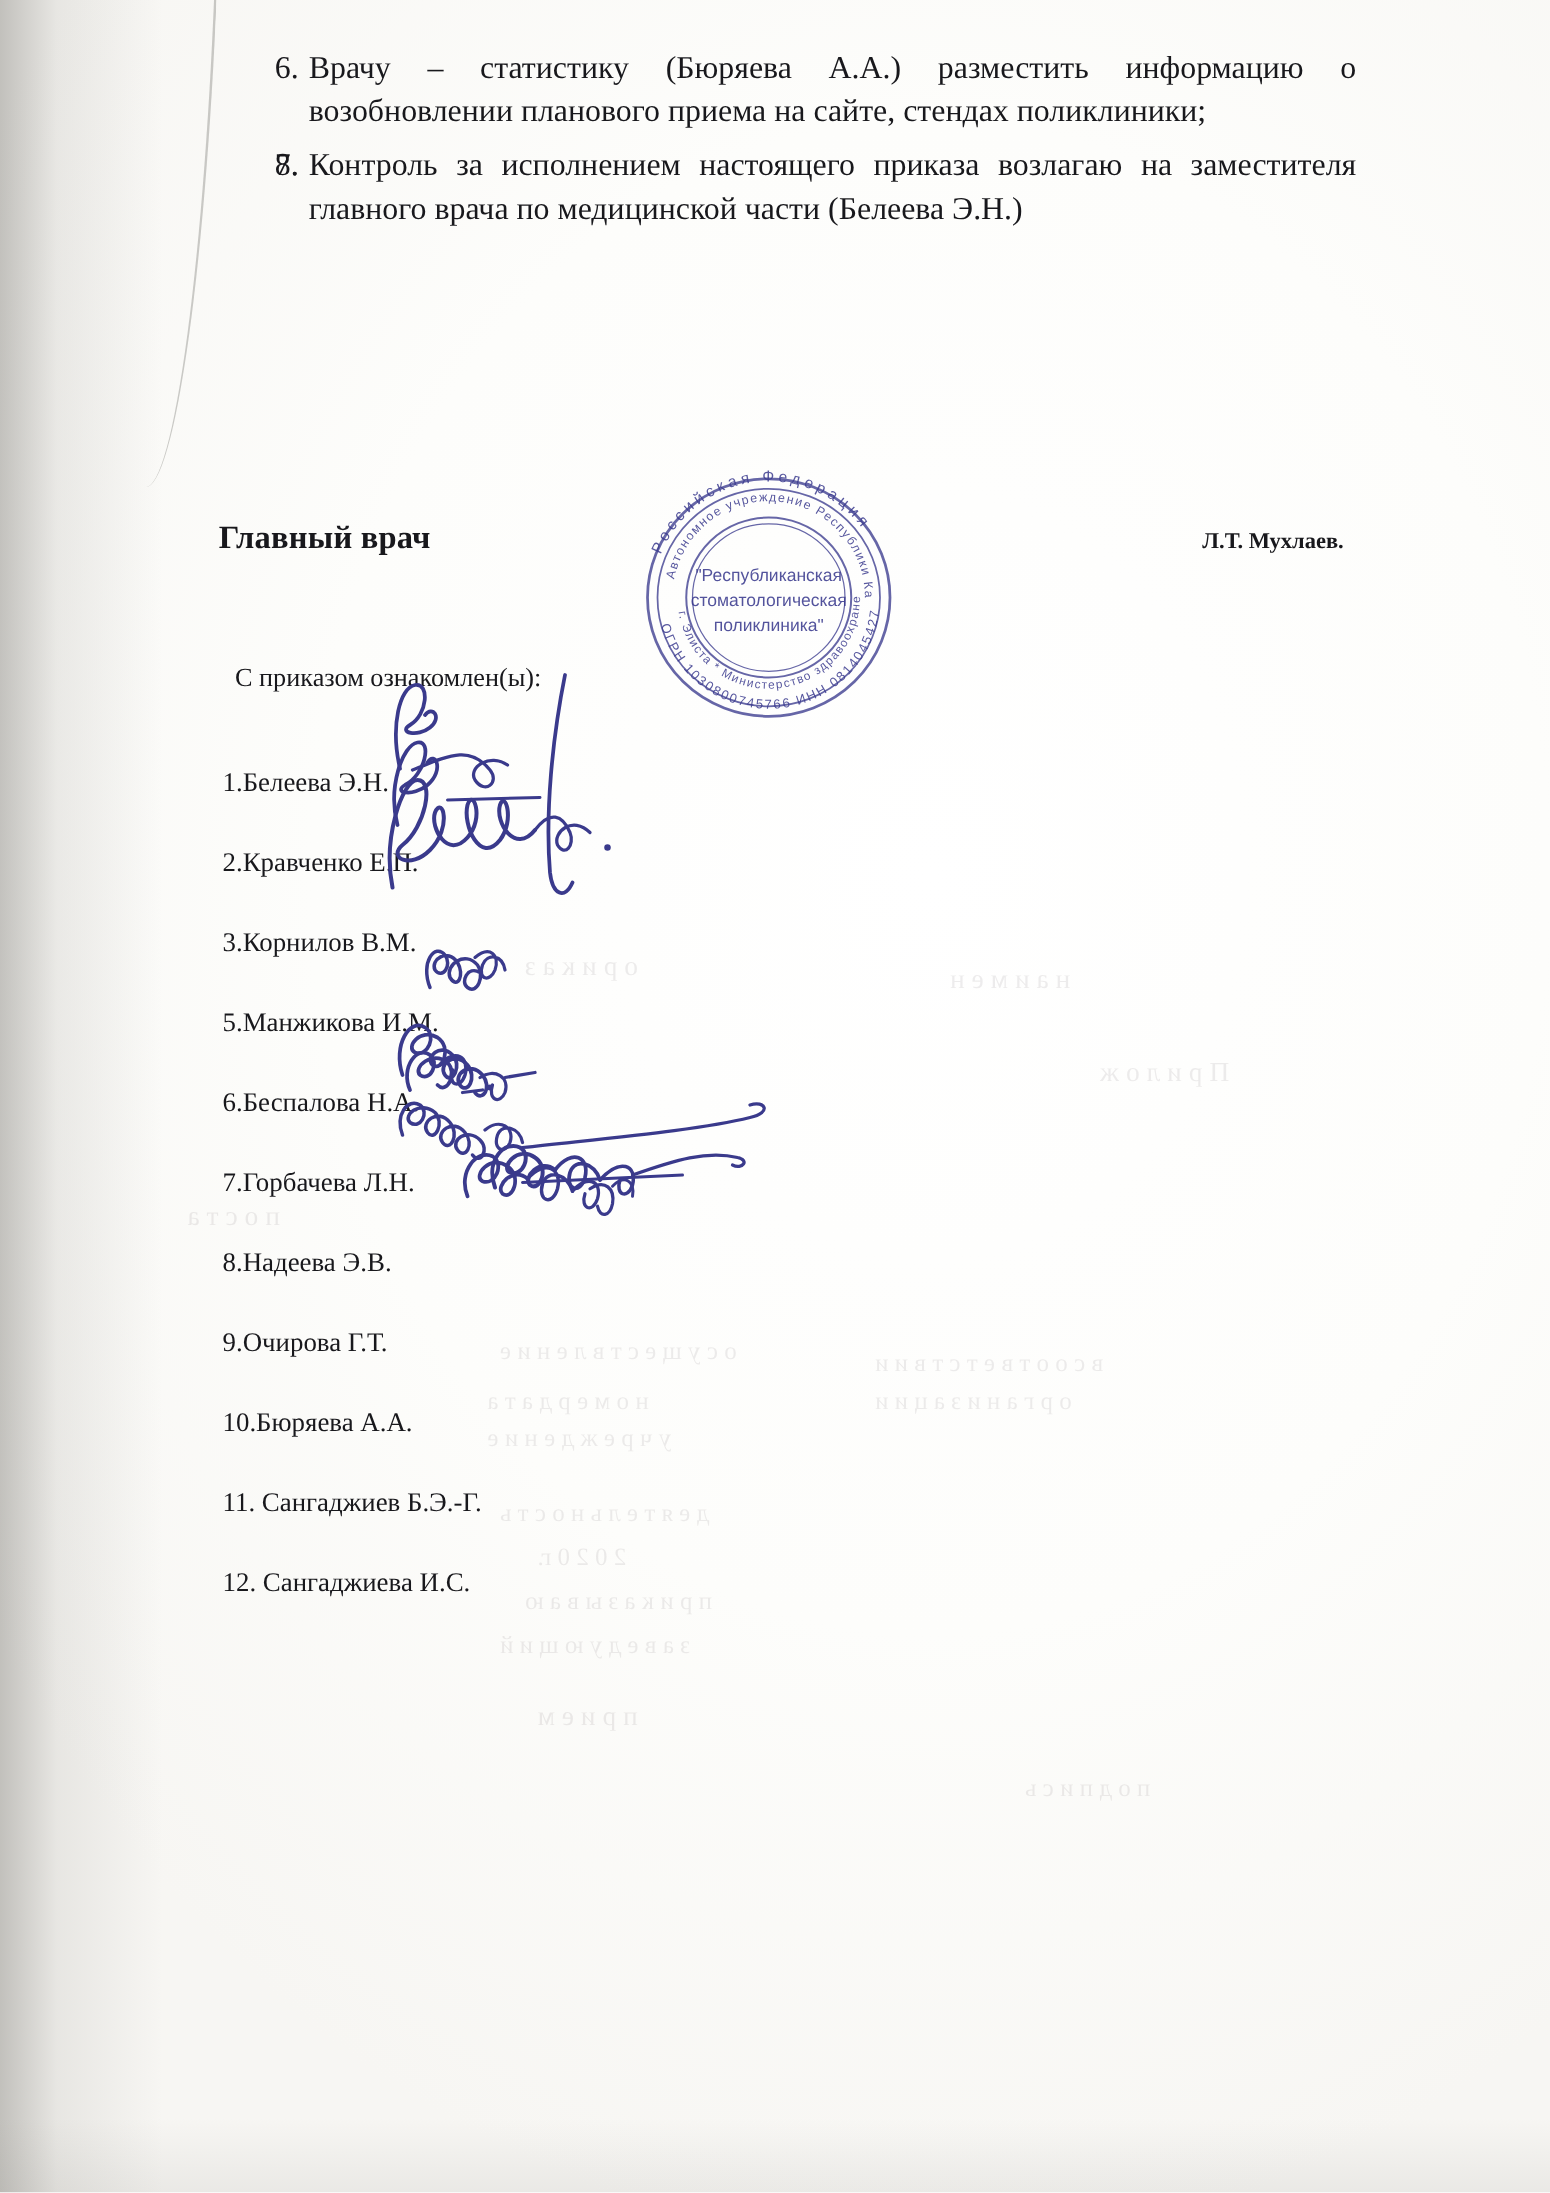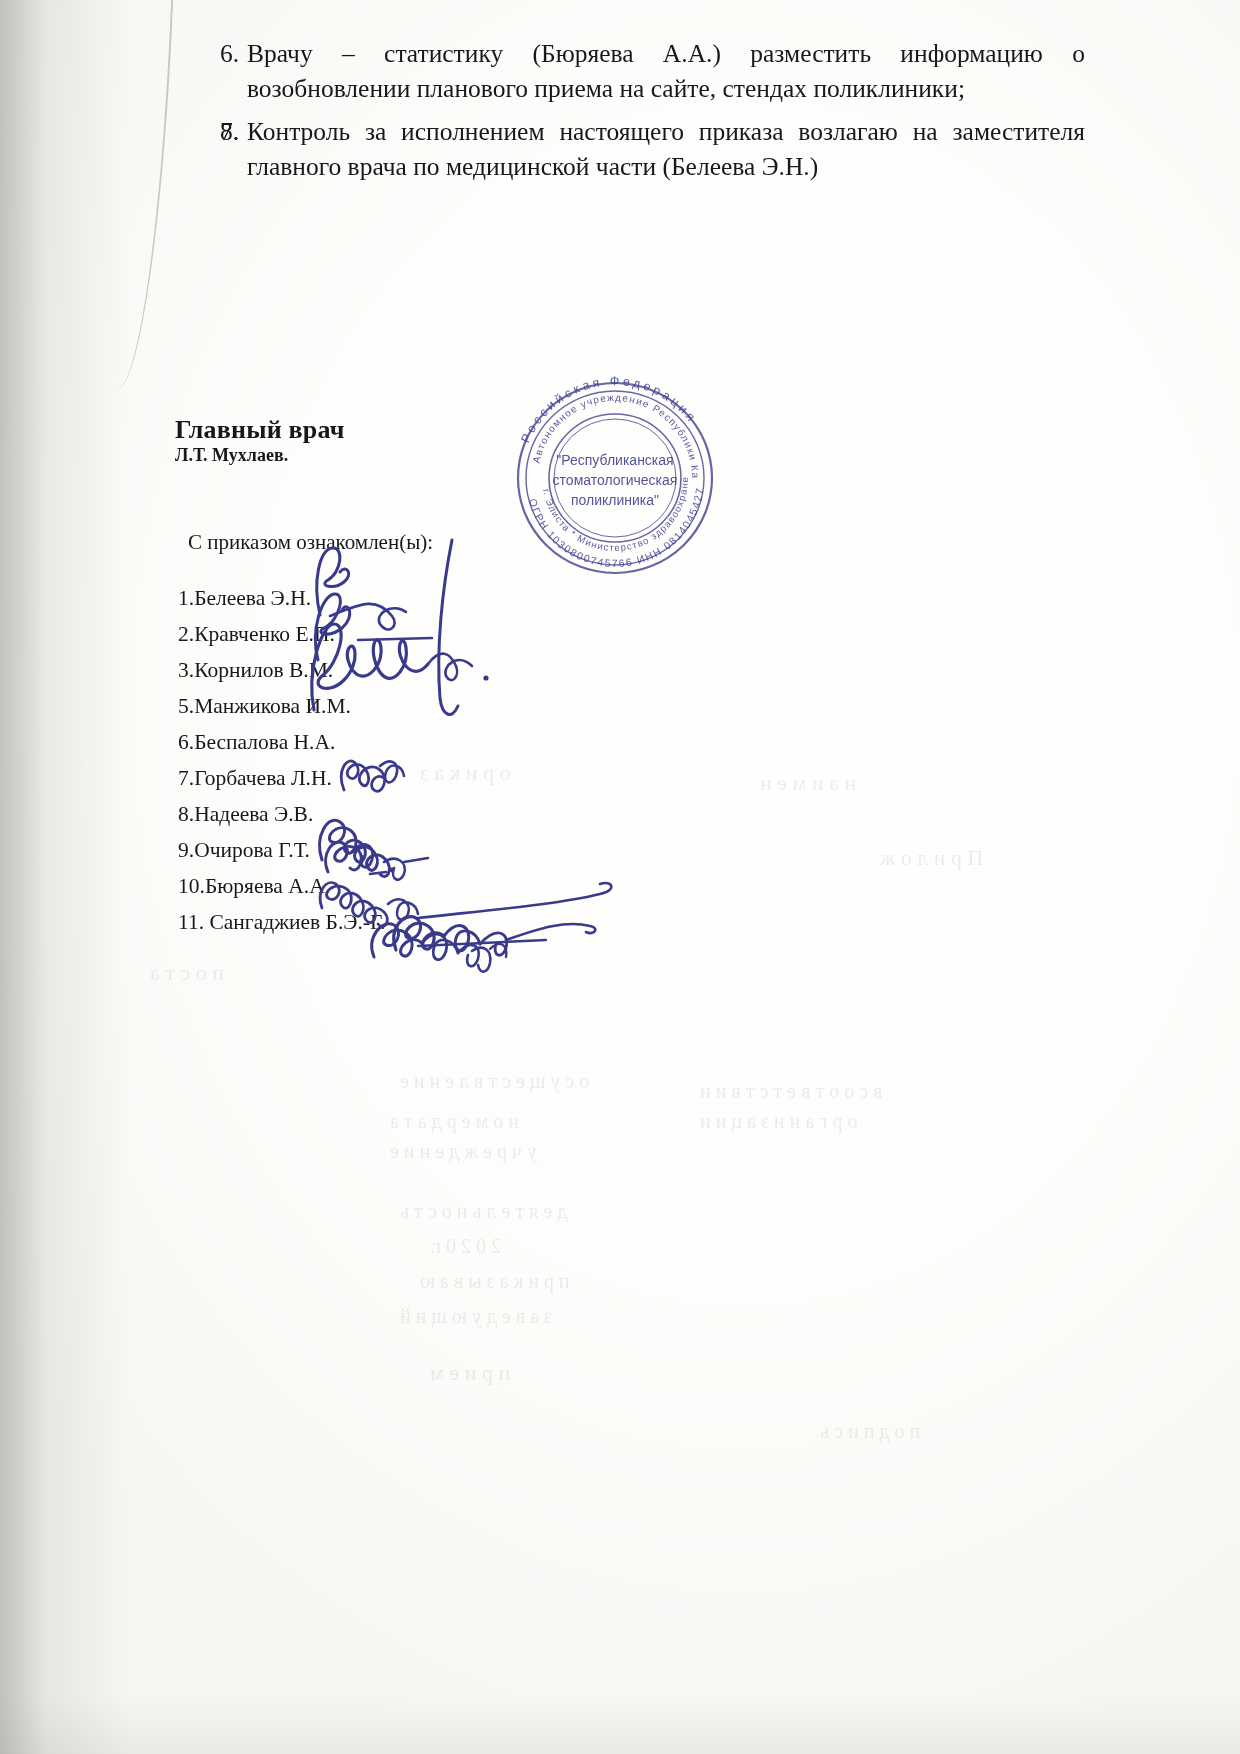--- a/index.html
+++ b/index.html
@@ -97,21 +97,20 @@
   li.gap-after { margin-bottom: 30px; }
 
   .doctor-row {
     position: absolute;
     left: 175px;
     top: 415px;
     width: 900px;
     display: flex;
     justify-content: space-between;
     align-items: baseline;
-    flex-direction: column;
   }
   .doctor-title {
     font-size: 26px;
     font-weight: bold;
     letter-spacing: 0.2px;
   }
   .doctor-name {
     font-size: 18px;
     font-weight: bold;
   }
@@ -128,20 +127,21 @@
     position: absolute;
     left: 178px;
     top: 588px;
     width: 520px;
   }
   .signers .signer {
     font-size: 21.5px;
     line-height: 21.5px;
     height: 36px;
     white-space: nowrap;
+    margin-top: 28px;
   }
 
   
   .stamp {
     position: absolute;
     left: 500px;
     top: 370px;
     width: 230px;
     height: 215px;
     pointer-events: none;
@@ -207,20 +207,21 @@
       <div class="signer">1.Белеева Э.Н.</div>
       <div class="signer">2.Кравченко Е.П.</div>
       <div class="signer">3.Корнилов В.М.</div>
       <div class="signer">5.Манжикова И.М.</div>
       <div class="signer">6.Беспалова Н.А.</div>
       <div class="signer">7.Горбачева Л.Н.</div>
       <div class="signer">8.Надеева Э.В.</div>
       <div class="signer">9.Очирова Г.Т.</div>
       <div class="signer">10.Бюряева А.А.</div>
       <div class="signer">11. Сангаджиев Б.Э.-Г.</div>
+      <div class="signer">12. Сангаджиева И.С.</div>
     </div>
   </div>
 
   <div class="stamp">
     <svg width="230" height="215" viewBox="0 0 230 215">
       <defs>
         <path id="ringOuterTop" d="M 22,108 A 93,93 0 0 1 208,108"></path>
         <path id="ringOuterBot" d="M 26,108 A 89,89 0 0 0 204,108"></path>
         <path id="ringInnerTop" d="M 38,108 A 77,77 0 0 1 192,108"></path>
         <path id="ringInnerBot" d="M 42,108 A 73,73 0 0 0 188,108"></path>

